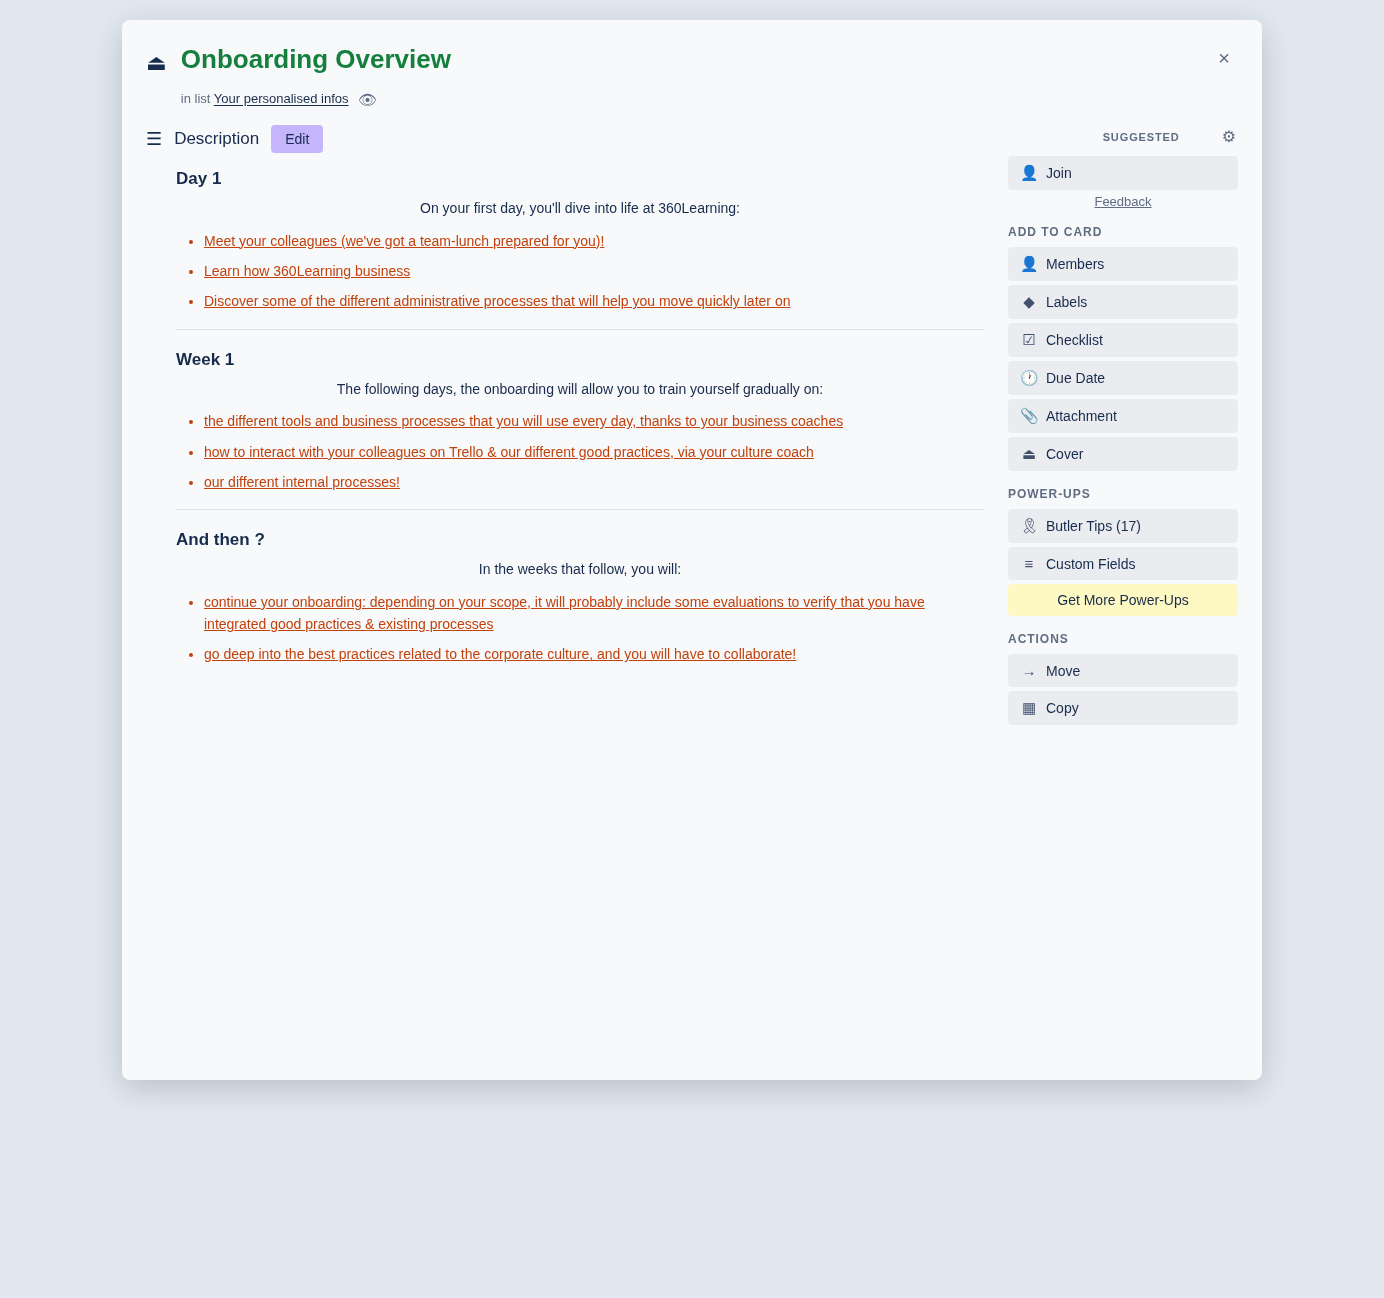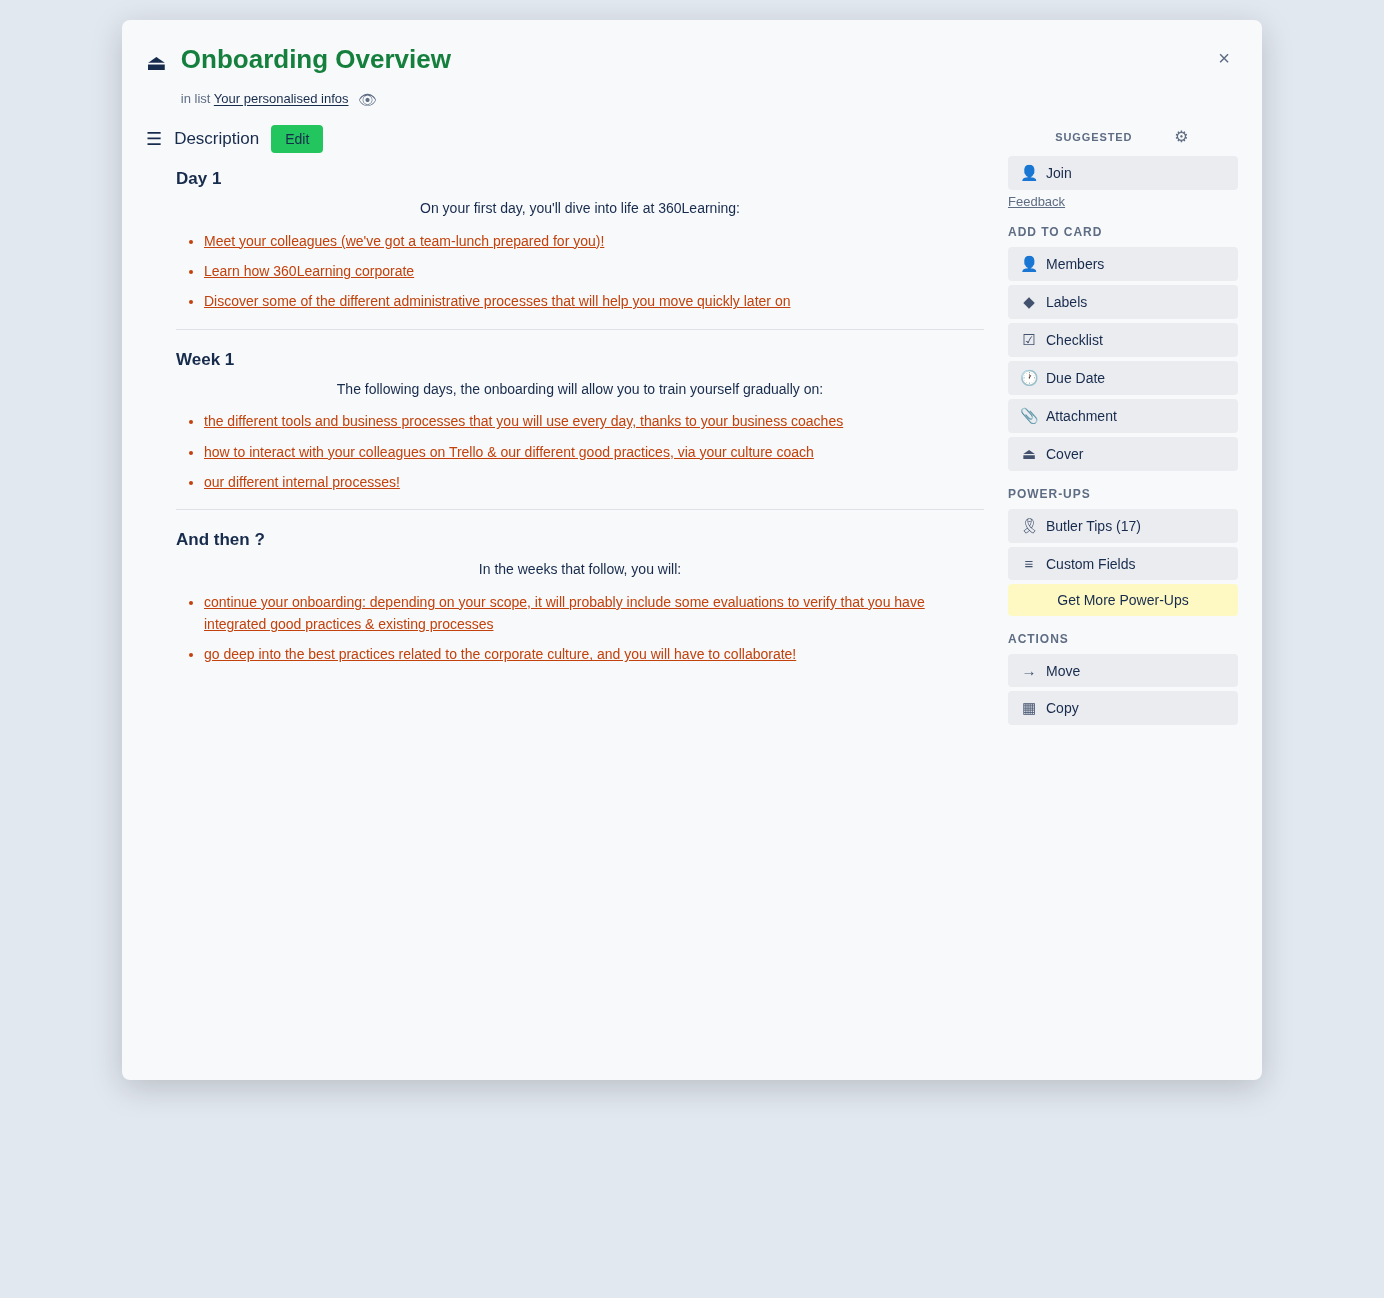--- a/index.html
+++ b/index.html
@@ -86,21 +86,21 @@
     .desc-icon {
       font-size: 18px;
       color: #172b4d;
     }
     .desc-title {
       font-size: 17px;
       font-weight: 400;
       color: #172b4d;
     }
     .edit-btn {
-      background: #22c55e;
+      background: #c4b5fd;
       border: none;
       border-radius: 4px;
       padding: 6px 14px;
       font-size: 14px;
       color: #172b4d;
       cursor: pointer;
       font-weight: 500;
     }
     .desc-content {
       padding-left: 30px;
@@ -167,21 +167,21 @@
     }
     .sidebar-btn .btn-icon {
       font-size: 15px;
       color: #42526e;
       flex-shrink: 0;
       width: 18px;
       text-align: center;
     }
     .feedback-link {
       display: block;
-      text-align: left;
+      text-align: center;
       font-size: 13px;
       color: #5e6c84;
       text-decoration: underline;
       cursor: pointer;
       margin: 4px 0 8px 0;
       background: none;
       border: none;
       width: 100%;
     }
     .gear-btn {
@@ -189,21 +189,21 @@
       border: none;
       cursor: pointer;
       color: #5e6c84;
       font-size: 16px;
       padding: 2px;
       float: right;
     }
     .suggested-header {
       display: flex;
       align-items: center;
-      justify-content: center;
+      justify-content: flex-end;
       margin-bottom: 8px;
       margin-top: 0;
       gap: 40px;
     }
     .powerups-title {
       font-size: 11px;
       font-weight: 700;
       color: #5e6c84;
       letter-spacing: 0.08em;
     }
@@ -250,21 +250,21 @@
         <button class="edit-btn">Edit</button>
       </div>
 
       <div class="desc-content">
 
         <div>
           <div class="section-title">Day 1</div>
           <div class="section-text">On your first day, you'll dive into life at 360Learning:</div>
           <ul class="section-list">
             <li>Meet your colleagues (we've got a team-lunch prepared for you)!</li>
-            <li>Learn how 360Learning corporate</li>
+            <li>Learn how 360Learning business</li>
             <li>Discover some of the different administrative processes that will help you move quickly later on</li>
           </ul>
         </div>
 
         <hr class="divider">
 
         <div>
           <div class="section-title">Week 1</div>
           <div class="section-text">The following days, the onboarding will allow you to train yourself gradually on:</div>
           <ul class="section-list">

